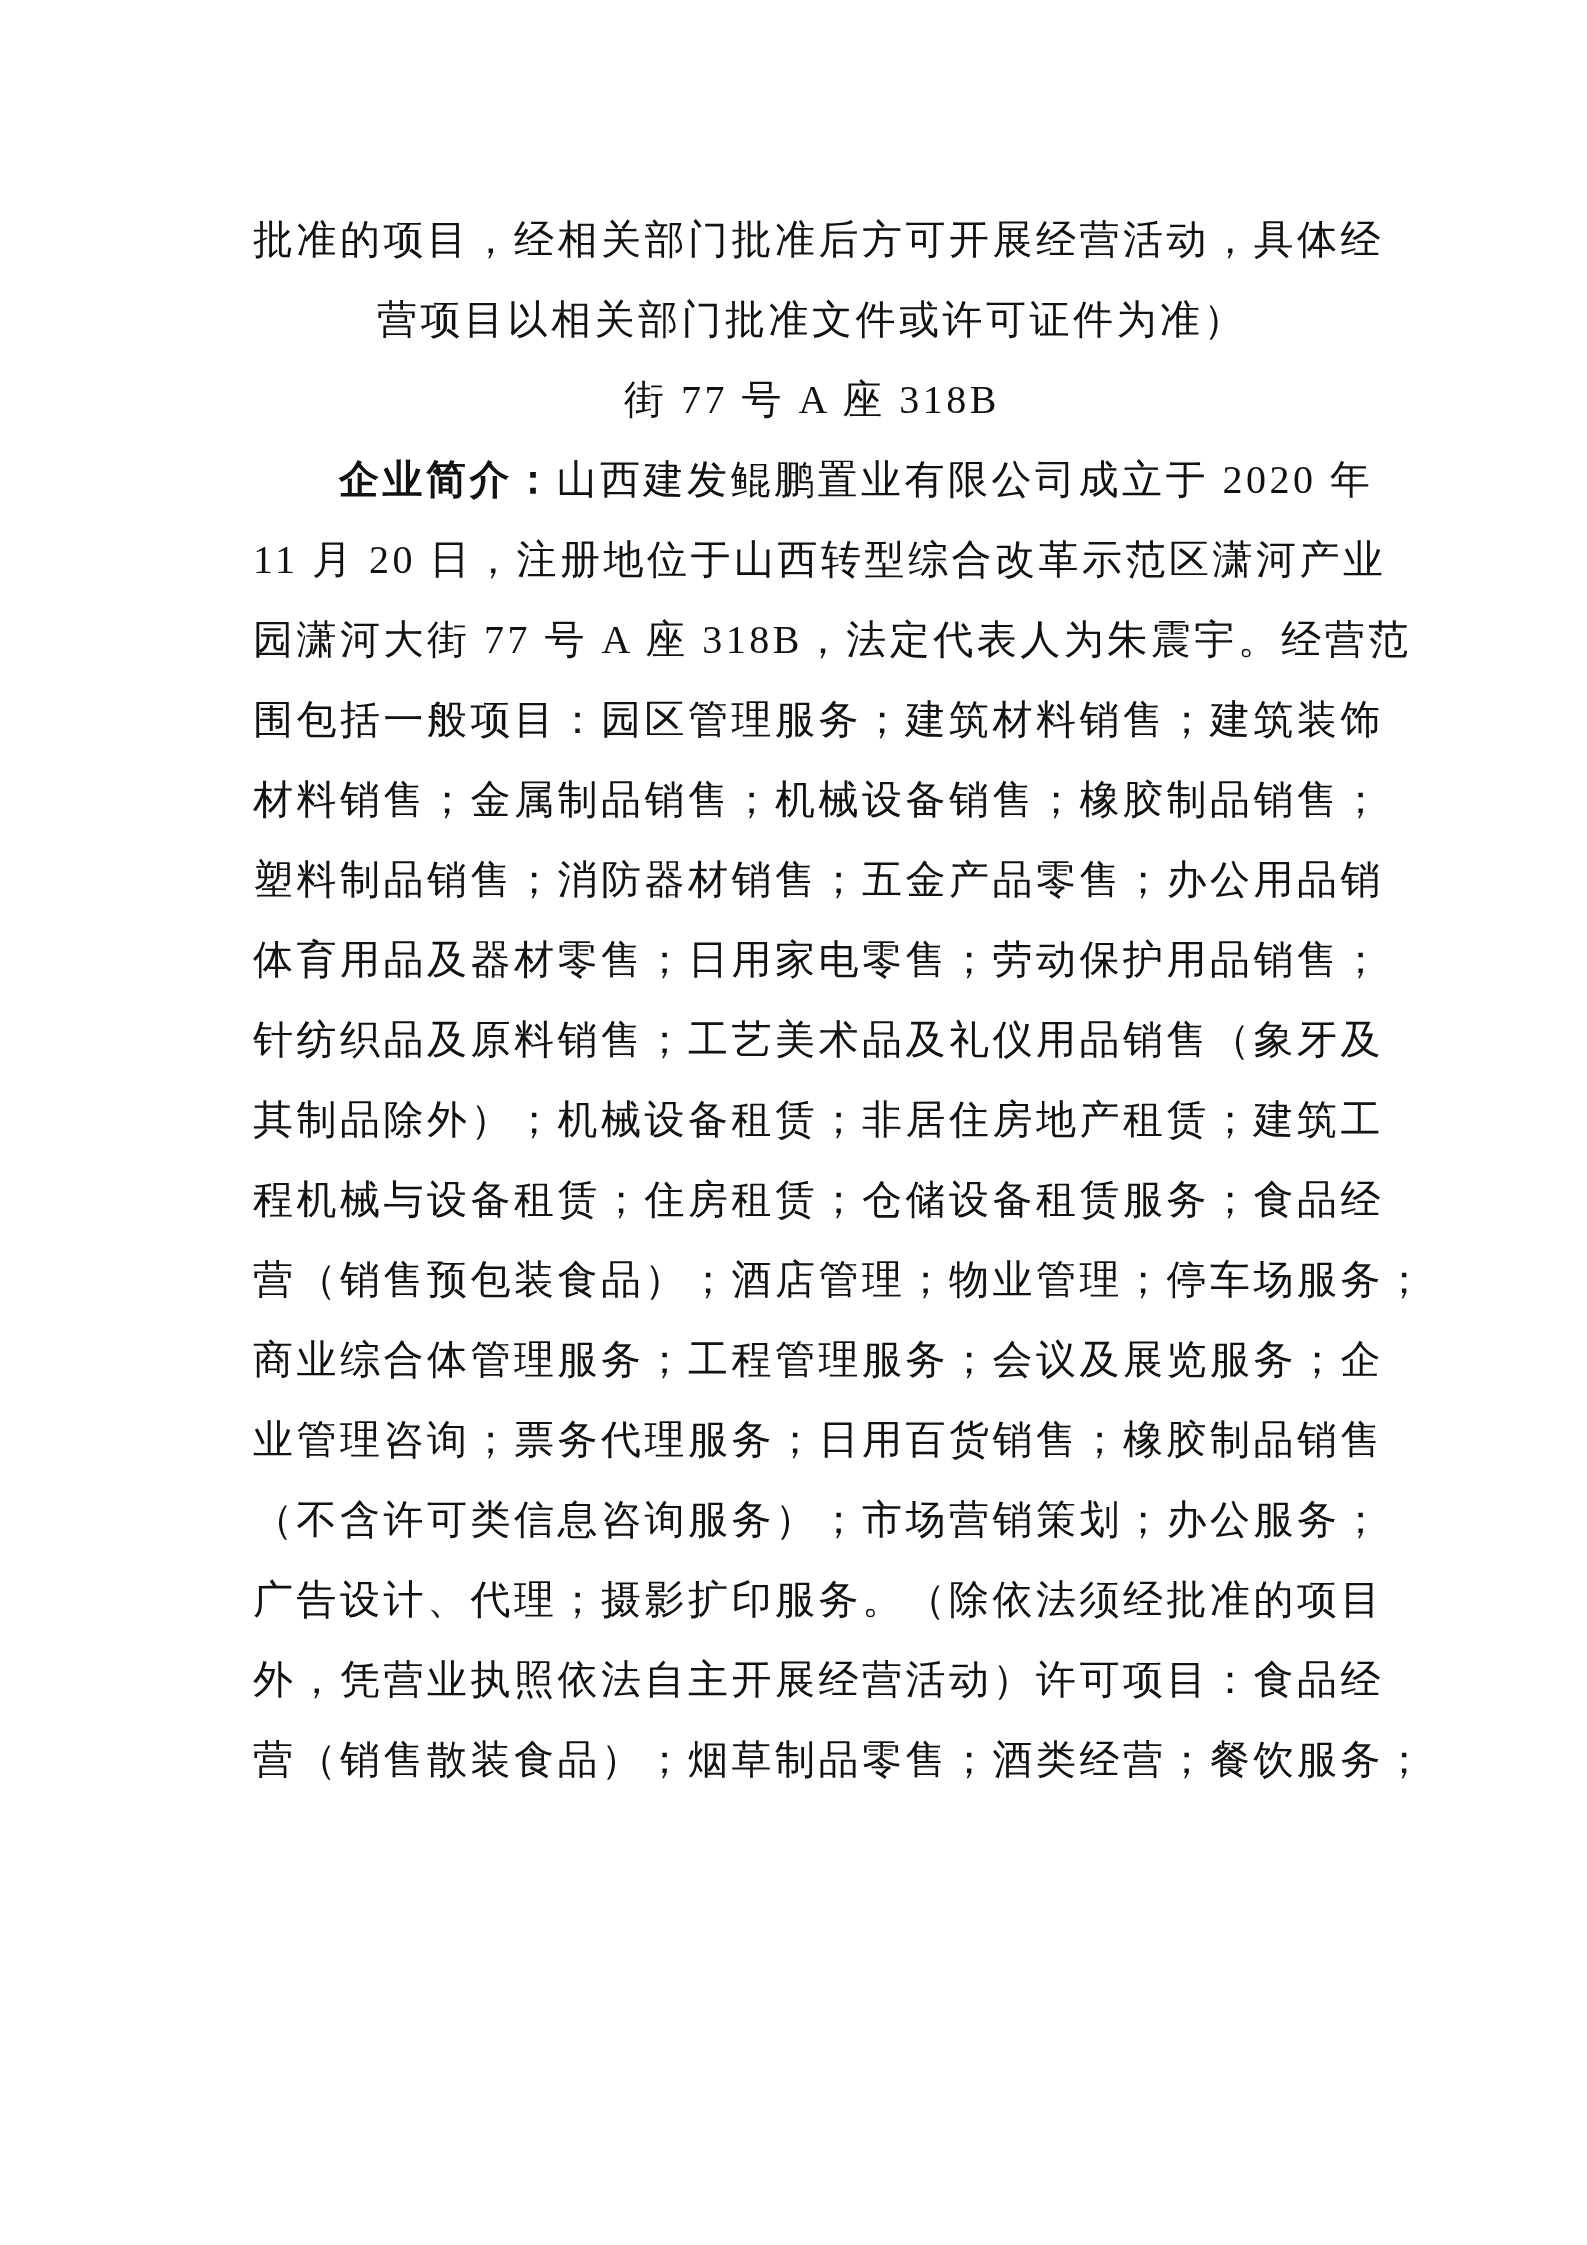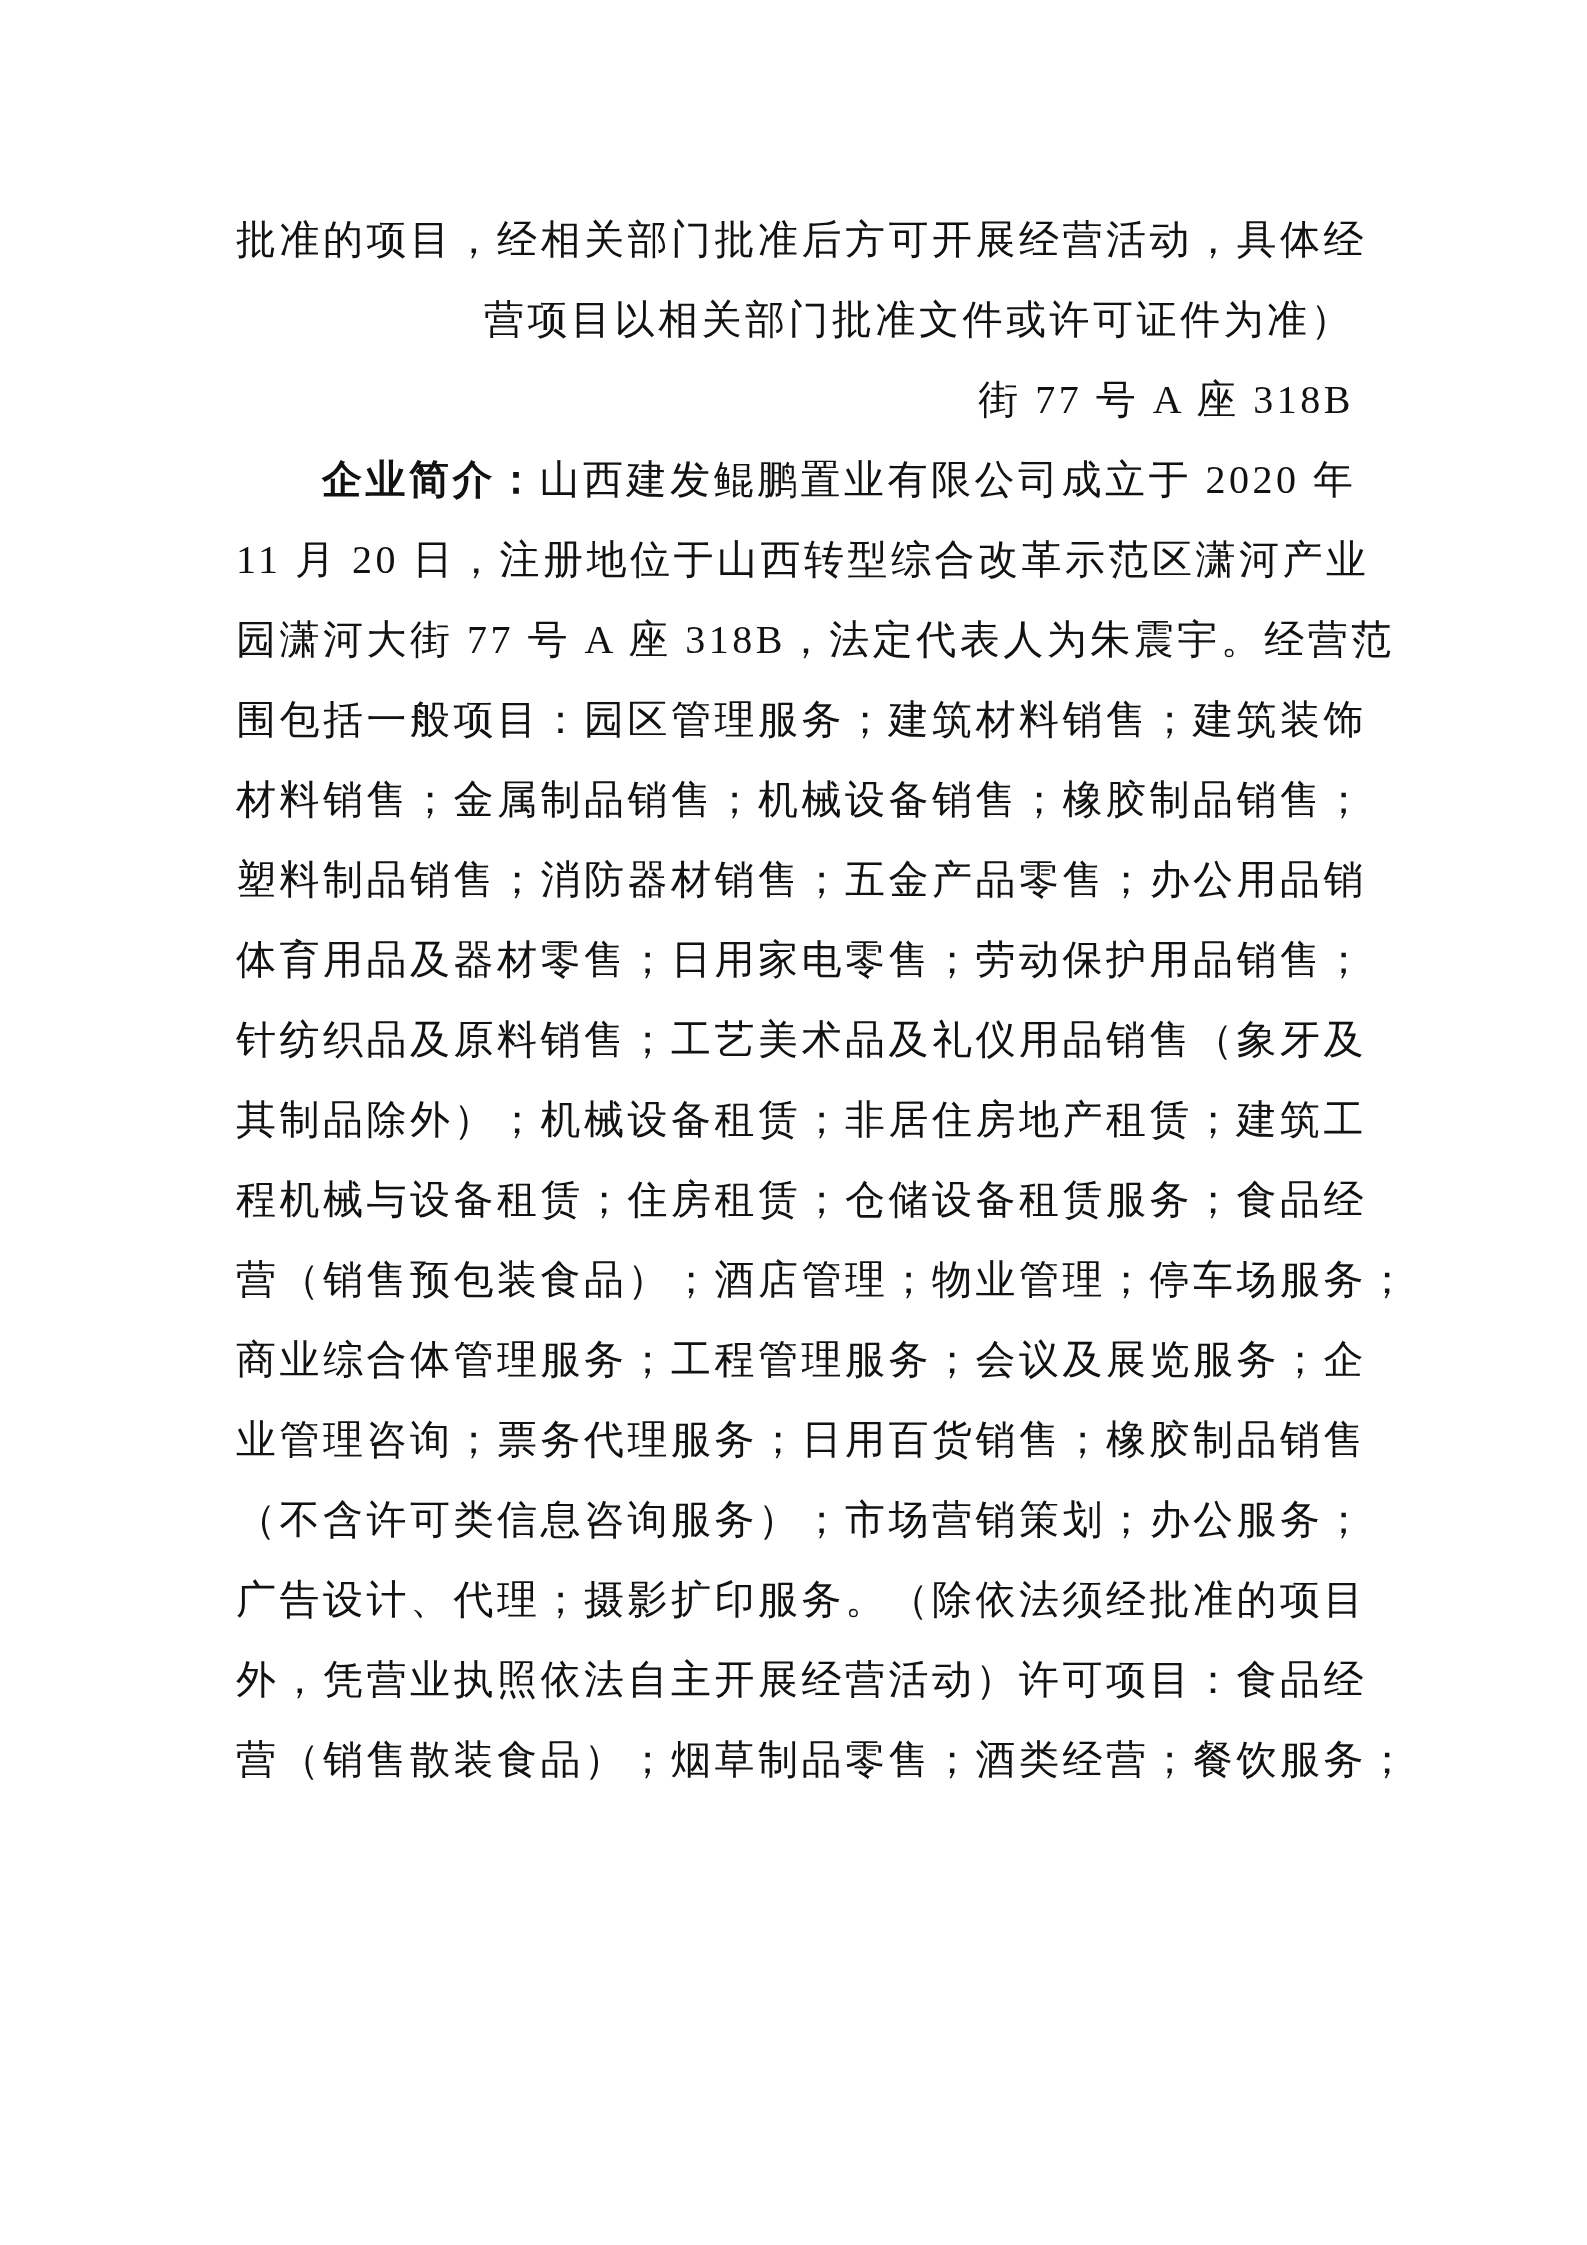--- a/index.html
+++ b/index.html
@@ -13,38 +13,38 @@
   }
   .page {
     position: relative;
     width: 1587px;
     height: 2245px;
     background: #ffffff;
     overflow: hidden;
   }
   .text-block {
     position: absolute;
-    left: 236px;
+    left: 253px;
     top: 200px;
     width: 1118px;
     font-family: "Liberation Serif", "DejaVu Serif", serif;
     font-size: 40px;
     color: #121212;
     letter-spacing: 3.5px;
   }
   .line {
     height: 80px;
     line-height: 80px;
     text-align: justify;
     text-align-last: justify;
     text-justify: inter-ideograph;
     white-space: nowrap;
   }
   .line.end {
-    text-align: right;
+    text-align: center;
     text-align-last: auto;
   }
   .line.indent {
     text-indent: 86px;
   }
   .line b {
     font-weight: bold;
   }
 </style>
 </head>

